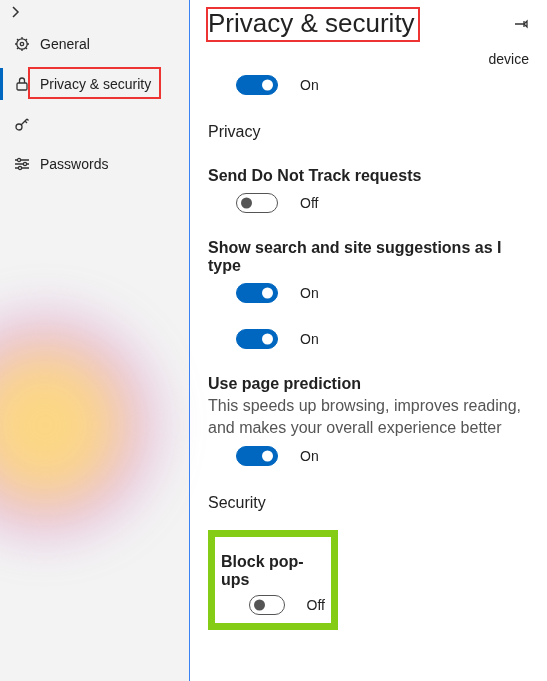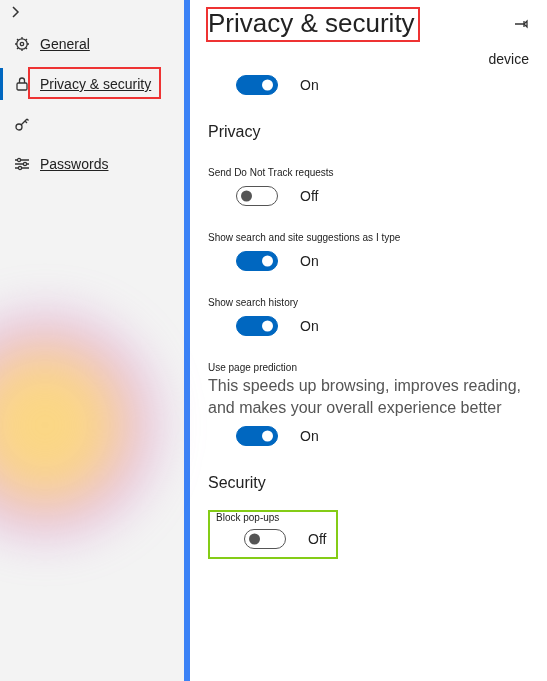--- a/index.html
+++ b/index.html
@@ -8,24 +8,23 @@
     font-family: "Segoe UI", Arial, sans-serif;
     font-size: 14px;
     color: #222;
     display: flex;
     background: #fff;
   }
   
   .sidebar {
     width: 190px;
     background: #f3f3f3;
-    border-right: 6px solid #3b82f6;
+    border-right: 1px solid #3b82f6;
     position: relative;
     flex-shrink: 0;
-    text-decoration: underline;
   }
   .bg-blur {
     position: absolute;
     left: -70px; top: 310px;
     width: 230px; height: 230px;
     border-radius: 50%;
     background: radial-gradient(circle at 50% 50%,
        rgba(255,210,90,.75) 0%,
        rgba(255,190,70,.6) 35%,
        rgba(220,120,200,.4) 60%,
@@ -77,21 +76,21 @@
   }
   .page-title {
     font-size: 26px;
     font-weight: 400;
     color: #222;
   }
   .pin { font-size: 14px; color: #444; cursor: pointer; }
   .cut { font-size: 14px; color: #222; margin-top: 12px; text-align: right; }
   .section-title { font-size: 16px; font-weight: 400; margin-top: 28px; }
   .setting { margin-top: 26px; }
-  .setting-title { font-size: 10px; font-weight: 400; }
+  .setting-title { font-size: 16px; font-weight: 700; }
   .setting-desc { font-size: 16px; color: #555; line-height: 1.35; margin-top: 2px; }
   .toggle-row { display: flex; align-items: center; gap: 22px; margin-top: 8px; margin-left: 28px; }
   .toggle-label { font-size: 14px; }
   .link { color: #0067c0; text-decoration: underline; display: inline-block; margin-top: 12px; cursor: pointer; }
   
   .toggle {
     width: 42px; height: 20px;
     border-radius: 10px;
     position: relative;
     cursor: pointer;
@@ -108,22 +107,22 @@
   .toggle.off .knob { left: 4px;  background: #555; }
   
   .hl-title {
     position: absolute;
     left: 206px; top: 7px;
     width: 214px; height: 35px;
     border: 2px solid #e33;
     pointer-events: none;
   }
   .hl-popups {
-    border: 2px solid #84cc16;
-    padding: 0 6px 8px 6px;
+    border: 7px solid #84cc16;
+    padding: 16px 6px 8px 6px;
     width: 130px;
     margin-top: 18px;
   }
   .hl-popups .setting-title { margin-top: 0; }
   .hl-popups .toggle-row { margin-top: 6px; }
   svg { display: block; }
 </style>
 </head>
 <body>
 
@@ -221,21 +220,20 @@
     <div class="setting-title">Show search and site suggestions as I type</div>
     <div class="toggle-row">
       <div class="toggle on">
           <div class="knob"></div>
         </div>
       <span class="toggle-label">On</span>
     </div>
   </div>
 
   <div class="setting">
-    <div class="setting-title">Show search history</div>
     <div class="toggle-row">
       <div class="toggle on">
           <div class="knob"></div>
         </div>
       <span class="toggle-label">On</span>
     </div>
   </div>
 
   <div class="setting">
     <div class="setting-title">Use page prediction</div>

